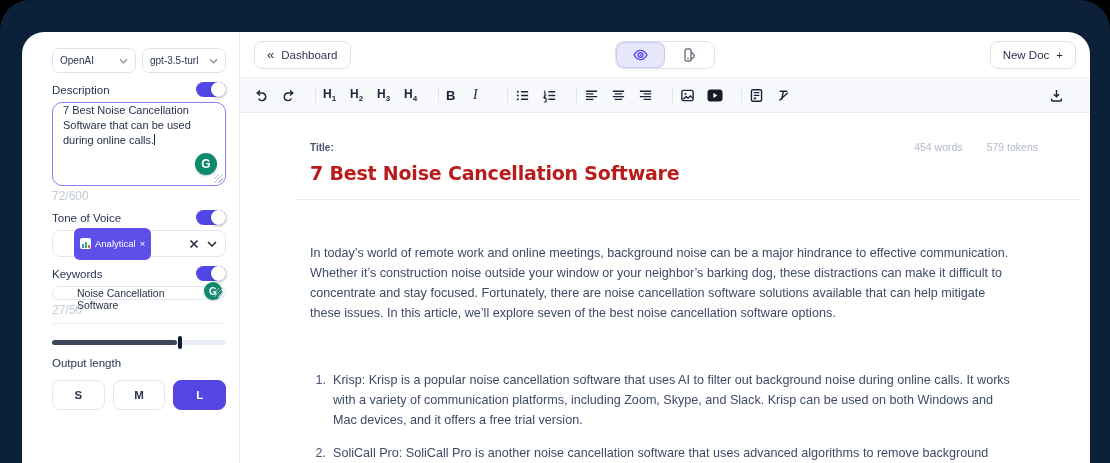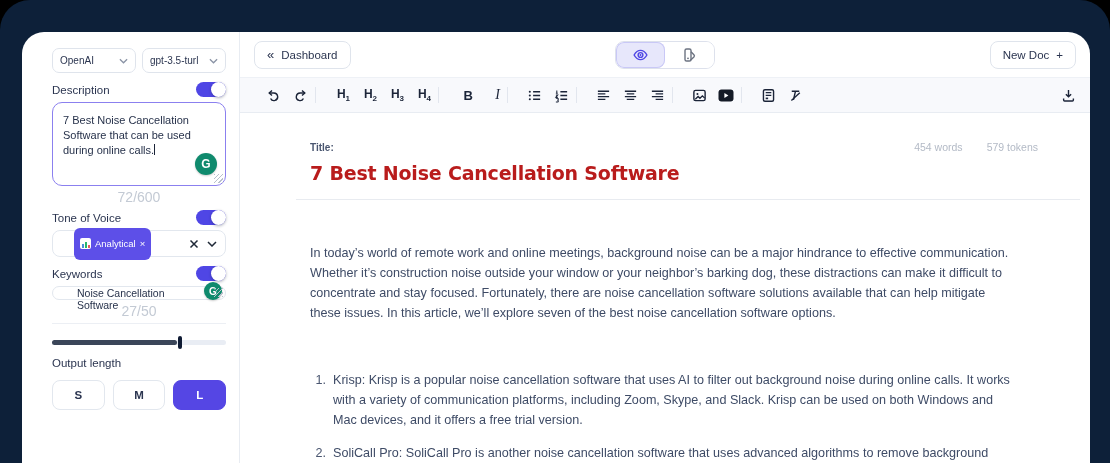--- a/index.html
+++ b/index.html
@@ -18,29 +18,29 @@
             display:flex; align-items:center; justify-content:space-between; padding:9px 7px;
             font-size:10px; color:#2b3550; cursor:pointer; min-width:0; }
   .select span { overflow:hidden; white-space:nowrap; }
   .chev { flex:none; margin-left:4px; }
   .label-row { display:flex; align-items:center; justify-content:space-between; margin:9px 0 5px; height:15px; }
   .f-label { font-size:11.5px; color:#2b3550; }
   .toggle { width:30px; height:15px; border-radius:8px; background:#4f46e5; position:relative; cursor:pointer; }
   .toggle .knob { position:absolute; right:0px; top:0px; width:15px; height:15px; border-radius:50%;
                   background:#fff; box-shadow:0 1px 3px rgba(20,30,60,.35); }
   .desc-box { position:relative; height:84px; border:1.5px solid #8b80ef; border-radius:10px;
-              padding:10px 10px; font-size:11px; line-height:15px; color:#27324b; background:#fff; }
+              padding:0 10px; font-size:11px; line-height:15px; color:#27324b; background:#fff; }
   .caret { display:inline-block; width:1px; height:11px; background:#1b2438; vertical-align:-1px; }
   .g-icon { position:absolute; width:22px; height:22px; border-radius:50%; background:#0f8a6d;
             color:#fff; font-size:12px; font-weight:700; display:flex; align-items:center;
             justify-content:center; box-shadow:0 1px 2px rgba(0,0,0,.2); }
   .desc-box .g-icon { right:8px; bottom:10px; }
   .grip { position:absolute; right:2px; bottom:2px; width:9px; height:9px;
           background:repeating-linear-gradient(135deg,#b9c0cc 0 1px,transparent 1px 3px); }
-  .counter { text-align:center; font-size:14px; color:#c3cad4; margin-top:3px; height:12px; }
+  .counter { text-align:left; font-size:12px; color:#c3cad4; margin-top:3px; height:12px; }
   .tone-box { height:27px; border:1px solid #e2e7ee; border-radius:8px; display:flex;
               align-items:center; justify-content:space-between; padding:0 8px; background:#fff; }
   .tone-pill { background:#5d4fe8; color:#fff; border-radius:6px; height:32px; display:flex;
                align-items:center; gap:4px; padding:0 6px; font-size:9.5px; cursor:pointer;margin-left:13px; }
   .mini-chart { width:11px; height:11px; background:#fff; border-radius:2px; display:flex;
                 align-items:flex-end; justify-content:center; gap:1px; padding:1.5px 1px; }
   .mini-chart i { display:block; width:2px; }
   .mini-chart .b1 { height:4px; background:#4a90d9; }
   .mini-chart .b2 { height:6px; background:#27b86c; }
   .mini-chart .b3 { height:3px; background:#e85d5d; }
@@ -70,21 +70,21 @@
          align-items:center; gap:7px; padding:0 12px; font-size:11.5px; color:#2b3550; cursor:pointer; }
   .chevrons { font-size:13px; color:#2b3550; }
   .seg { position:absolute; left:50%; transform:translateX(-50%); display:flex; height:28px;
          border:1px solid #dde1ec; border-radius:9px; background:#fff; overflow:hidden; }
   .seg-btn { width:49px; display:flex; align-items:center; justify-content:center; cursor:pointer; background:#fff; }
   .seg-btn.active { background:#e7e7fb; box-shadow:inset 0 0 0 1px #c9c8f6; border-radius:8px; }
   .newdoc { margin-left:auto; }
 
   .toolbar { height:36px; background:#f8f9fc; border-top:1px solid #eef1f6; border-bottom:1px solid #e8ecf2;
              display:flex; align-items:center; padding:0 14px; }
-  .tb-btn { width:27px; height:26px; display:flex; align-items:center; justify-content:flex-end;
+  .tb-btn { width:27px; height:26px; display:flex; align-items:center; justify-content:flex-start;
             cursor:pointer; border-radius:5px; color:#1b2438; }
   .tb-sep { width:1px; height:16px; background:#e2e6ee; margin:0 7px; }
   .h-btn { font-size:12px; font-weight:700; color:#1b2438; }
   .h-btn sub { font-size:8px; }
   .b-glyph { font-size:13px; font-weight:700; }
   .i-glyph { font-family:"Liberation Serif", serif; font-style:italic; font-size:14px; }
   .dl { margin-left:auto; }
 
   .doc { flex:1; padding:28px 30px 0 70px; background:#fff; overflow:hidden; }
   .title-row { display:flex; align-items:baseline; width:728px; }

